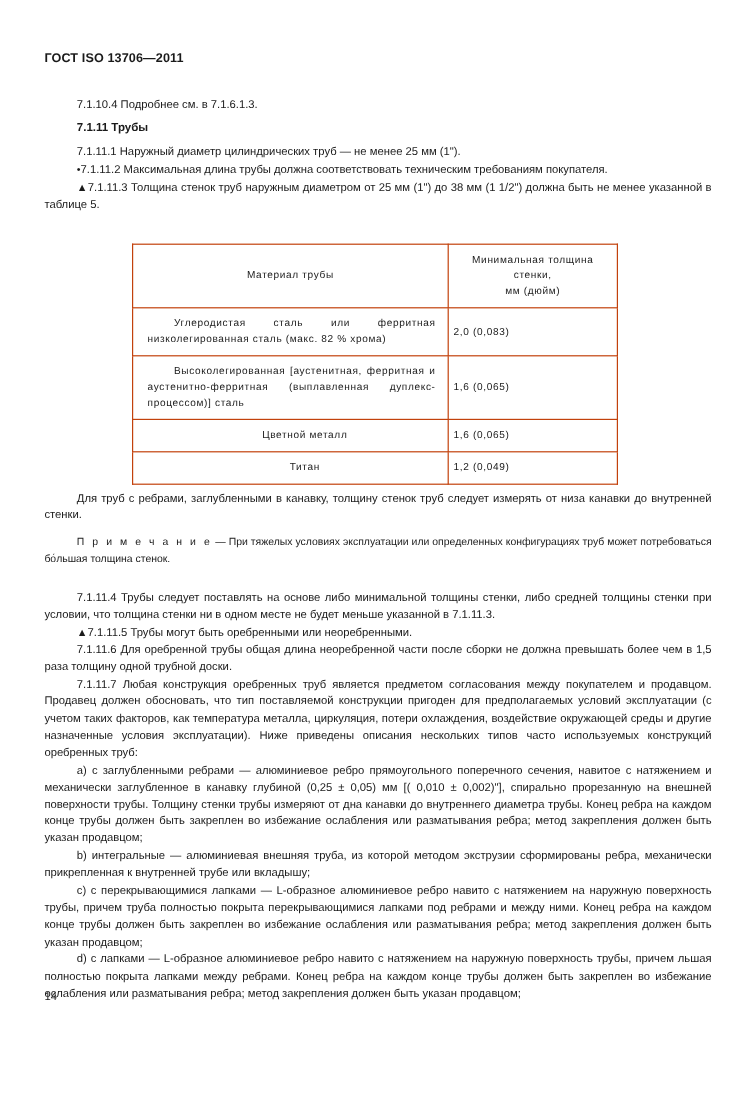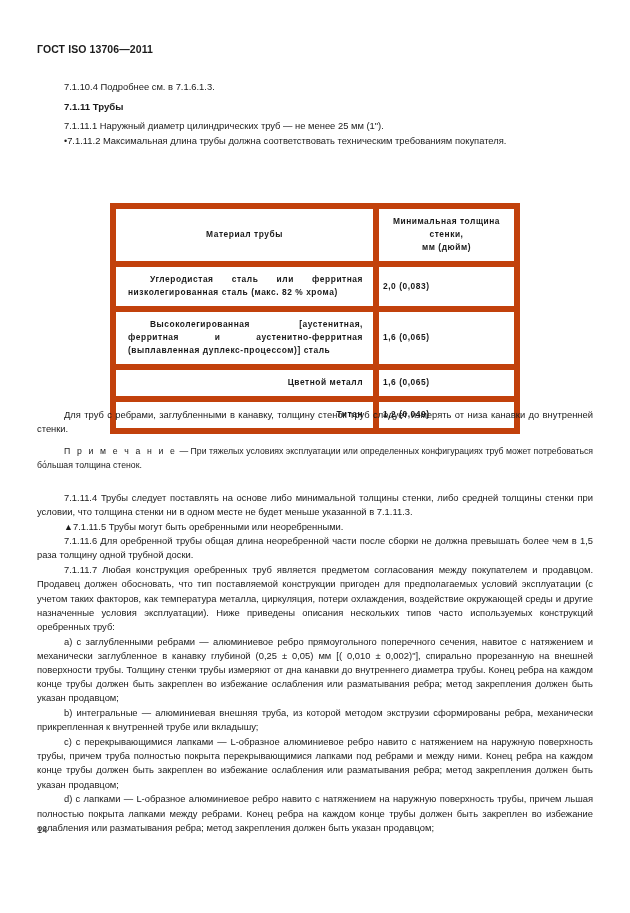--- a/index.html
+++ b/index.html
@@ -91,38 +91,38 @@
   .table-caption .cap-spaced {
     letter-spacing: 1.9px;
   }
   table.spec {
     border-collapse: collapse;
     width: 404px;
     table-layout: fixed;
   }
   table.spec th,
   table.spec td {
-    border: 6px solid #c2410c;
-    font-weight: bold;
+    border: 1px solid #c2410c;
+    font-weight: normal;
     font-size: 8.4px;
     line-height: 13px;
     letter-spacing: 0.55px;
     vertical-align: middle;
   }
   table.spec th {
     text-align: center;
     padding: 6px 6px 7px 6px;
   }
   table.spec td.material {
     text-align: justify;
     text-indent: 22px;
     padding: 6px 10px 7px 12px;
   }
   table.spec td.material.single {
-    text-align: right;
+    text-align: center;
     text-indent: 0;
     padding-left: 34px;
   }
   table.spec td.value {
     text-align: left;
     padding: 6px 4px 7px 4px;
   }
   col.c-mat { width: 263px; }
   col.c-val { width: 141px; }
 
@@ -153,20 +153,21 @@
 
 
     <p class="para indent">7.1.10.4 Подробнее см. в 7.1.6.1.3.</p>
 
     <div class="sub-head">7.1.11  Трубы</div>
 
     <p class="para indent">7.1.11.1 Наружный диаметр цилиндрических труб — не менее 25 мм (1").</p>
 
     <p class="para indent"><span class="marker">•</span><span>7.1.11.2 Максимальная длина трубы должна соответствовать техническим требованиям покупателя.</span></p>
 
+    <p class="para indent"><span class="marker">▲</span><span>7.1.11.3 Толщина стенок труб наружным диаметром от 25 мм (1") до 38 мм (1 1/2") должна быть не менее указанной в таблице 5.</span></p>
 
   </div>
 
   <div class="table-block">
 
 
     <table class="spec">
       <colgroup>
         <col class="c-mat">
         <col class="c-val">

